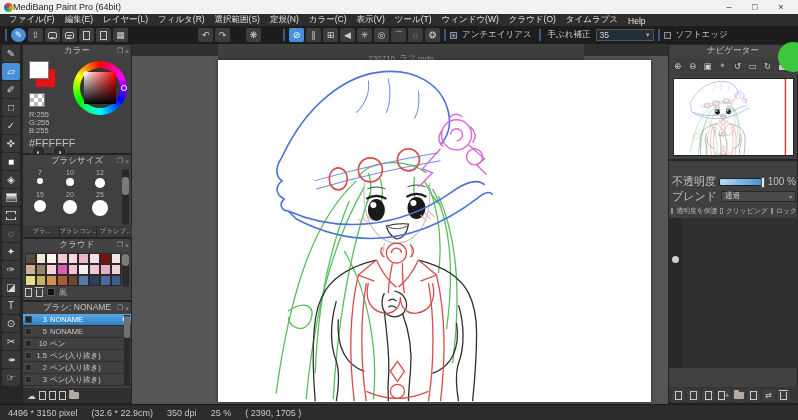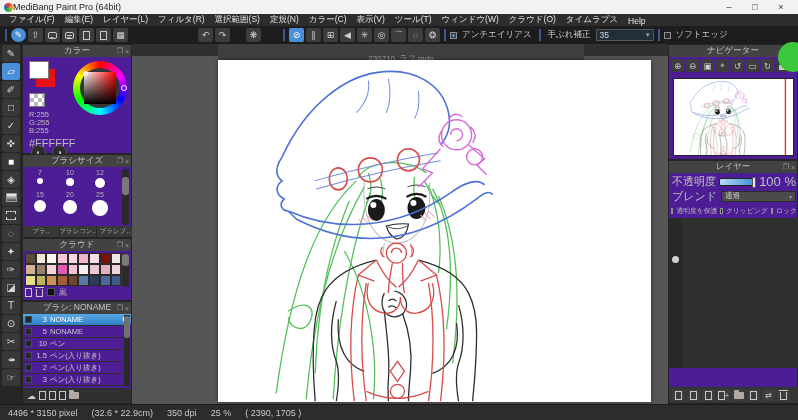--- a/index.html
+++ b/index.html
@@ -26,21 +26,21 @@
   .chk.on{background:#8fb6d9;box-shadow:inset 0 0 0 1.5px #27405a}
   #stabfield{width:58px;height:12px;background:#222e38;border:1px solid #555;font-size:8.5px;color:#cfd8e2;display:flex;align-items:center;padding:0 3px}
   #stabfield .caret{margin-left:auto;font-size:7px;color:#9ab}
   
   #toolstrip{left:0;top:44px;width:22px;height:360px;background:#262626;display:flex;flex-direction:column;align-items:center;padding-top:1px}
   .vtile{width:18px;height:17px;background:#383838;border-radius:2px;margin-bottom:1px;display:flex;align-items:center;justify-content:center;font-size:10px;color:#d8d8d8;flex:none}
   .vtile.sel{background:#4a90d9;color:#fff}
   .grad{width:11px;height:9px;background:linear-gradient(to bottom,#fff,#444);border:1px solid #999}
   .dashsq{width:10px;height:9px;border:1px dashed #ccc}
   
-  .panel{background:#4c1d95;border:1px solid #242424}
+  .panel{background:#404040;border:1px solid #242424}
   .phead{height:12px;background:#424242;display:flex;align-items:center;justify-content:center;font-size:8.5px;color:#c4c4c4;position:relative}
   .phicons{position:absolute;right:2px;top:0;height:12px;display:flex;align-items:center;gap:2px;font-size:7px;color:#9a9a9a}
   
   #colorpanel{left:22px;top:44px;width:110px;height:110px}
   #swWhite{left:6px;top:16px;width:20px;height:18px;background:#fff;border:1px solid #777;z-index:2}
   #swRed{left:13px;top:24px;width:19px;height:18px;background:#e81010;z-index:1}
   #swTrans{left:6px;top:48px;width:16px;height:14px;border:1px solid #777;background:conic-gradient(#bbb 25%,#fff 0 50%,#bbb 0 75%,#fff 0) 0 0/8px 8px}
   #rgbtxt{left:6px;top:66px;font-size:7.5px;color:#bdbdbd;line-height:8px}
   #hextxt{left:6px;top:92px;font-size:11px;color:#bdbdbd}
   .cbtn{width:15px;height:15px;border-radius:50%;background:#2c2c2c;border:1px solid #555;display:flex;align-items:center;justify-content:center;font-size:8px;color:#ccc}
@@ -91,21 +91,21 @@
   #navpanel{left:668px;top:44px;width:130px;height:116px}
   #navtools{left:2px;top:14px;display:flex;gap:2px}
   .ntile{width:13px;height:13px;background:#3d3d3d;border-radius:2px;display:flex;align-items:center;justify-content:center;font-size:8.5px;color:#cfcfcf}
   #navpreview{left:4px;top:33px;width:121px;height:78px;background:#fff;border:1px solid #222}
   #greendot{left:778px;top:42px;width:30px;height:30px;border-radius:50%;background:#3cc83c;z-index:50}
   #layerspanel{left:668px;top:160px;width:130px;height:244px}
   #oprow{left:3px;top:14px;width:124px;height:13px;display:flex;align-items:center;gap:3px}
   #oplabel,#blendlabel{font-size:11px;color:#c0c0c0;white-space:nowrap}
   #opslider{width:62px;height:8px;background:linear-gradient(to right,#b8ddf6,#3c8fd6);border:1px solid #222;border-radius:2px;position:relative}
   #opthumb{position:absolute;right:-1px;top:-2px;width:4px;height:11px;background:#e8e8e8;border:1px solid #555;border-radius:1px}
-  #opval{font-size:13px;color:#c0c0c0;margin-left:auto;white-space:nowrap}
+  #opval{font-size:10px;color:#c0c0c0;margin-left:auto;white-space:nowrap}
   #blendrow{left:3px;top:29px;width:124px;height:12px;display:flex;align-items:center;gap:4px}
   #blendsel{flex:1;height:11px;background:#4b4b4b;border:1px solid #2a2a2a;display:flex;align-items:center;padding:0 3px;font-size:7.5px;color:#d0d0d0}
   #blendsel .caret{margin-left:auto;font-size:6px;color:#999}
   #chkrow{left:2px;top:44px;width:126px;height:11px;display:flex;align-items:center;gap:3px;font-size:6.8px;color:#b8b8b8;white-space:nowrap}
   .chk.sm{width:6px;height:6px}
   #layerlist{left:0;top:57px;width:130px;height:150px;background:#303030}
   #viscol{position:absolute;left:0;top:0;width:13px;height:100%;background:#282828}
   .lrow{position:absolute;left:13px;width:117px;height:27px;display:flex;align-items:center;gap:6px;padding:0 4px}
   .lrow.r1{top:0;background:#4a4a4a;border-bottom:1px solid #2a2a2a}
   .lrow.r2{top:28px;background:linear-gradient(#58a9e4,#2f7fc6)}
@@ -637,27 +637,20 @@
   <div id="navpreview" class="abs">
     <svg width="119" height="76" viewBox="0 0 432 340" preserveAspectRatio="none">
       <use href="#art"></use>
       <rect x="402" y="0" width="5" height="340" fill="#e03030"></rect>
     </svg>
   </div>
 </div>
 <div id="greendot" class="abs"></div>
 
 <div id="layerspanel" class="abs panel">
-  <div class="phead">
-    <span>レイヤー</span>
-    <span class="phicons">
-        <span>❐</span>
-        <span>×</span>
-      </span>
-  </div>
   <div id="oprow" class="abs">
     <span id="oplabel">不透明度</span>
     <span id="opslider">
         <span id="opthumb"></span>
       </span>
     <span id="opval">100 %</span>
   </div>
   <div id="blendrow" class="abs">
     <span id="blendlabel">ブレンド</span>
     <span id="blendsel">

